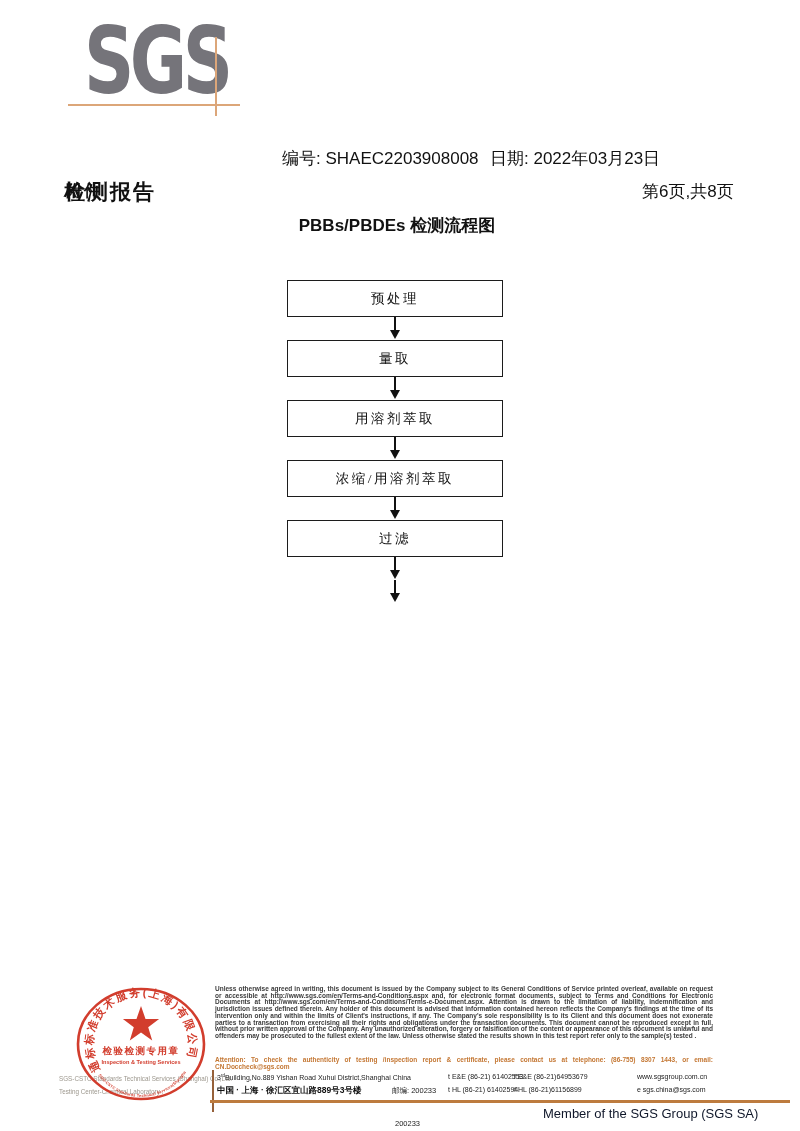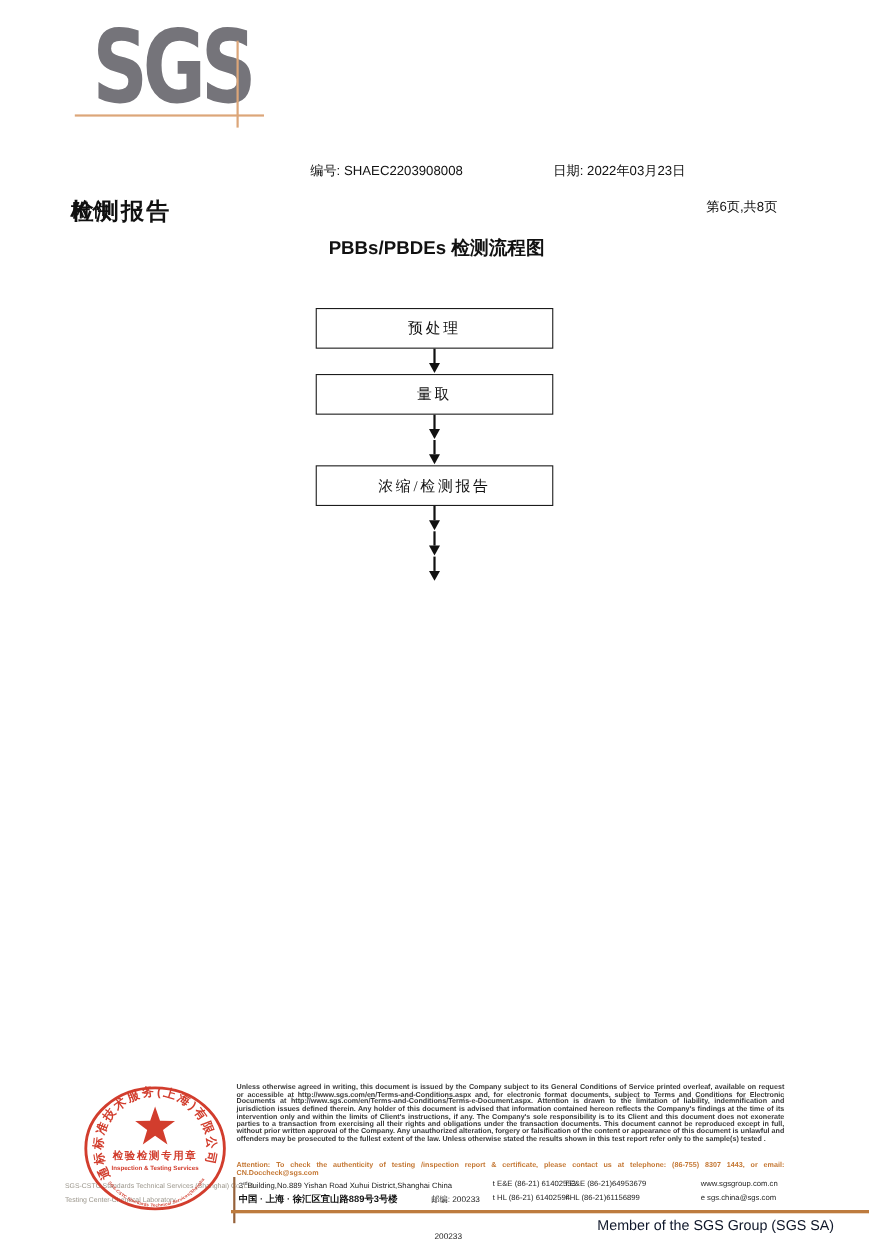--- a/index.html
+++ b/index.html
@@ -13,21 +13,21 @@
   .logo-text{
     font-family:"DejaVu Sans", sans-serif;
     font-weight:bold;color:#75747a;font-size:92px;line-height:1;
     letter-spacing:-6px;transform:scaleX(0.76);transform-origin:left top;
   }
   .rule-h{background:#dca679;height:2px;}
   .rule-v{background:#dca679;width:2px;}
 
   
   .report-title{font-size:21px;font-weight:bold;letter-spacing:2px;}
-  .hdr-meta{font-size:12px;}
+  .hdr-meta{font-size:17px;}
   .attachment{font-size:16px;font-weight:bold;letter-spacing:2px;}
 
   
   .flow-title{width:800px;text-align:center;font-size:17px;font-weight:bold;}
   .flow{width:216px;display:flex;flex-direction:column;align-items:stretch;}
   .flow-box{
     box-sizing:border-box;height:37px;border:1.4px solid #1c1c1c;
     display:flex;align-items:center;justify-content:center;
     font-family:"Liberation Serif", serif;
     font-size:13.5px;letter-spacing:2.5px;color:#111;background:#fff;
@@ -60,46 +60,48 @@
 <body>
 
 <div class="abs" style="left:84px;top:16px;">
   <div class="logo-text">SGS</div>
 </div>
 <div class="abs rule-h" style="left:68px;top:104px;width:172px;"></div>
 <div class="abs rule-v" style="left:215px;top:37px;height:79px;"></div>
 
 <div class="abs report-title" style="left:64px;top:143px;margin-top:35px;">检测报告</div>
 <div class="abs hdr-meta" style="left:282px;top:147px;">编号: SHAEC2203908008</div>
-<div class="abs hdr-meta" style="left:490px;top:147px;margin-left:13px;">日期: 2022年03月23日</div>
+<div class="abs hdr-meta" style="left:490px;top:147px;">日期: 2022年03月23日</div>
 <div class="abs hdr-meta" style="left:642px;top:147px;margin-top:33px;">第6页,共8页</div>
 <div class="abs attachment" style="left:66px;top:181px;">附件</div>
 
 <div class="abs flow-title" style="left:-3px;top:214px;">PBBs/PBDEs 检测流程图</div>
 
 <div class="abs flow" style="left:287px;top:280px;">
   <div class="flow-box">预处理</div>
   <div class="flow-arrow">
       <div class="shaft"></div>
       <div class="head"></div>
     </div>
   <div class="flow-box">量取</div>
   <div class="flow-arrow">
       <div class="shaft"></div>
       <div class="head"></div>
     </div>
+  <div class="flow-box">用溶剂萃取</div>
   <div class="flow-arrow">
       <div class="shaft"></div>
       <div class="head"></div>
     </div>
-  <div class="flow-box">浓缩/检测报告</div>
+  <div class="flow-box">浓缩/用溶剂萃取</div>
   <div class="flow-arrow">
       <div class="shaft"></div>
       <div class="head"></div>
     </div>
+  <div class="flow-box">过滤</div>
   <div class="flow-arrow">
       <div class="shaft"></div>
       <div class="head"></div>
     </div>
   <div class="flow-arrow">
       <div class="shaft"></div>
       <div class="head"></div>
     </div>
 </div>
 

